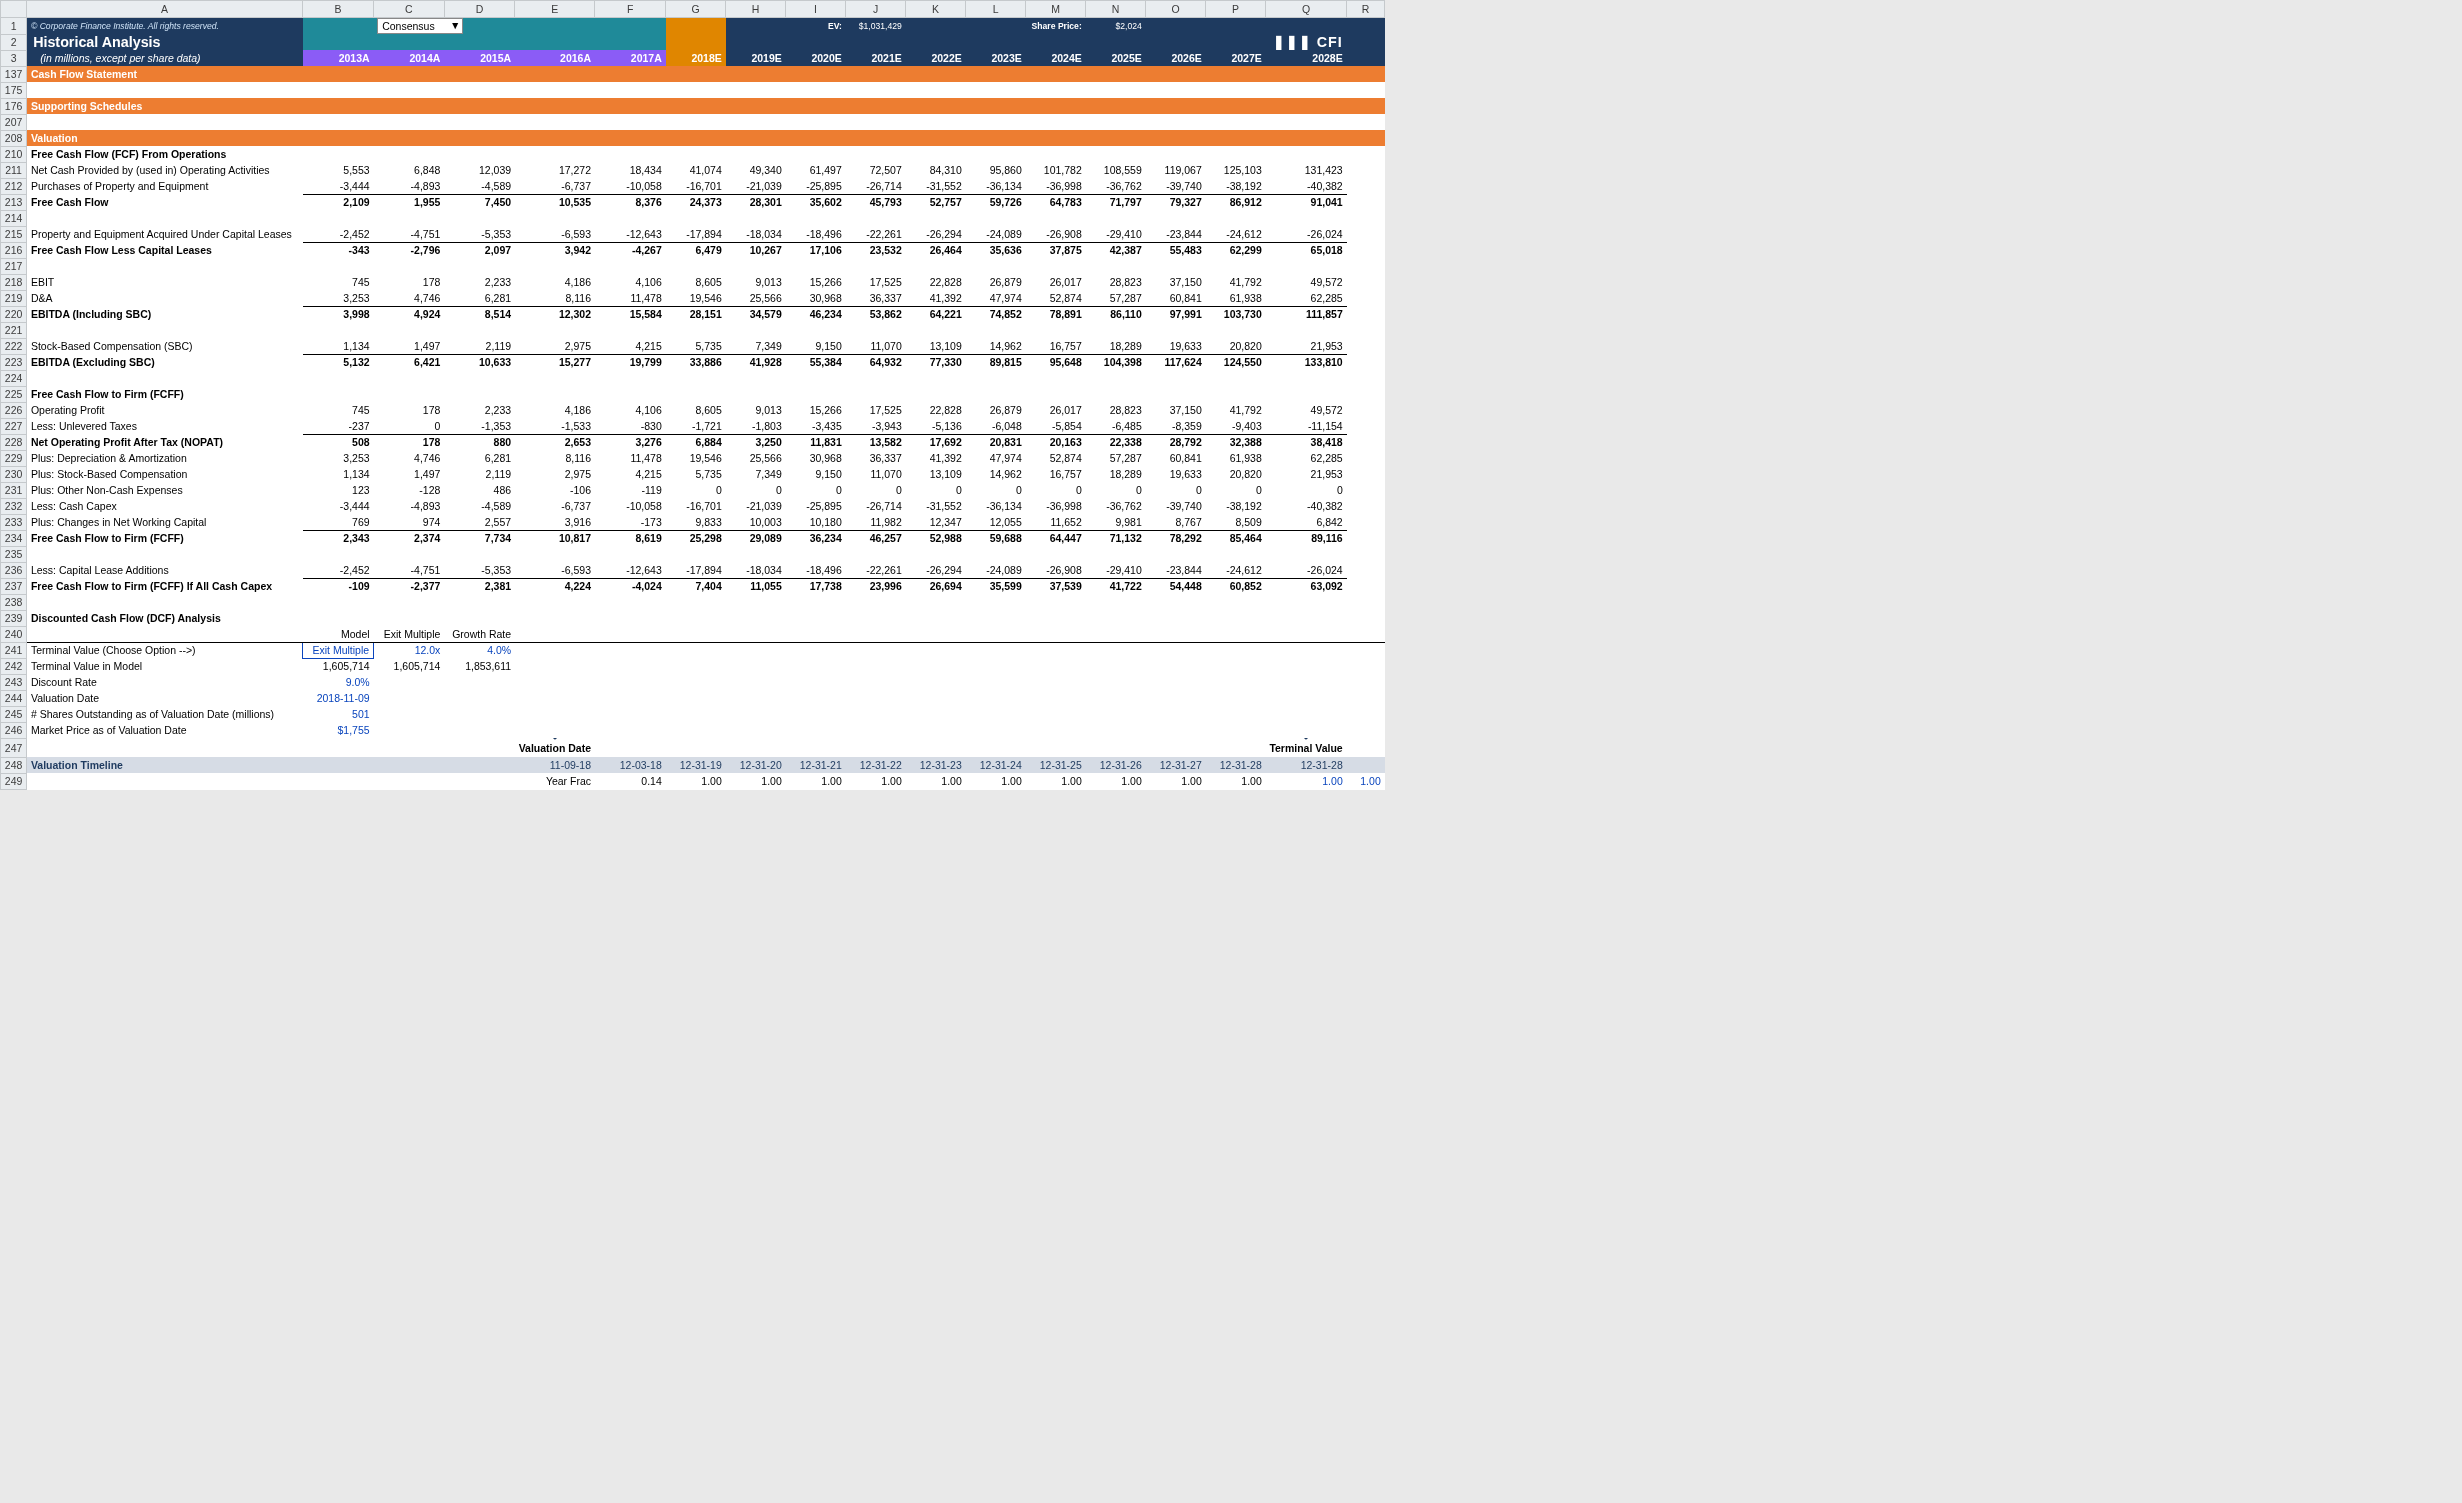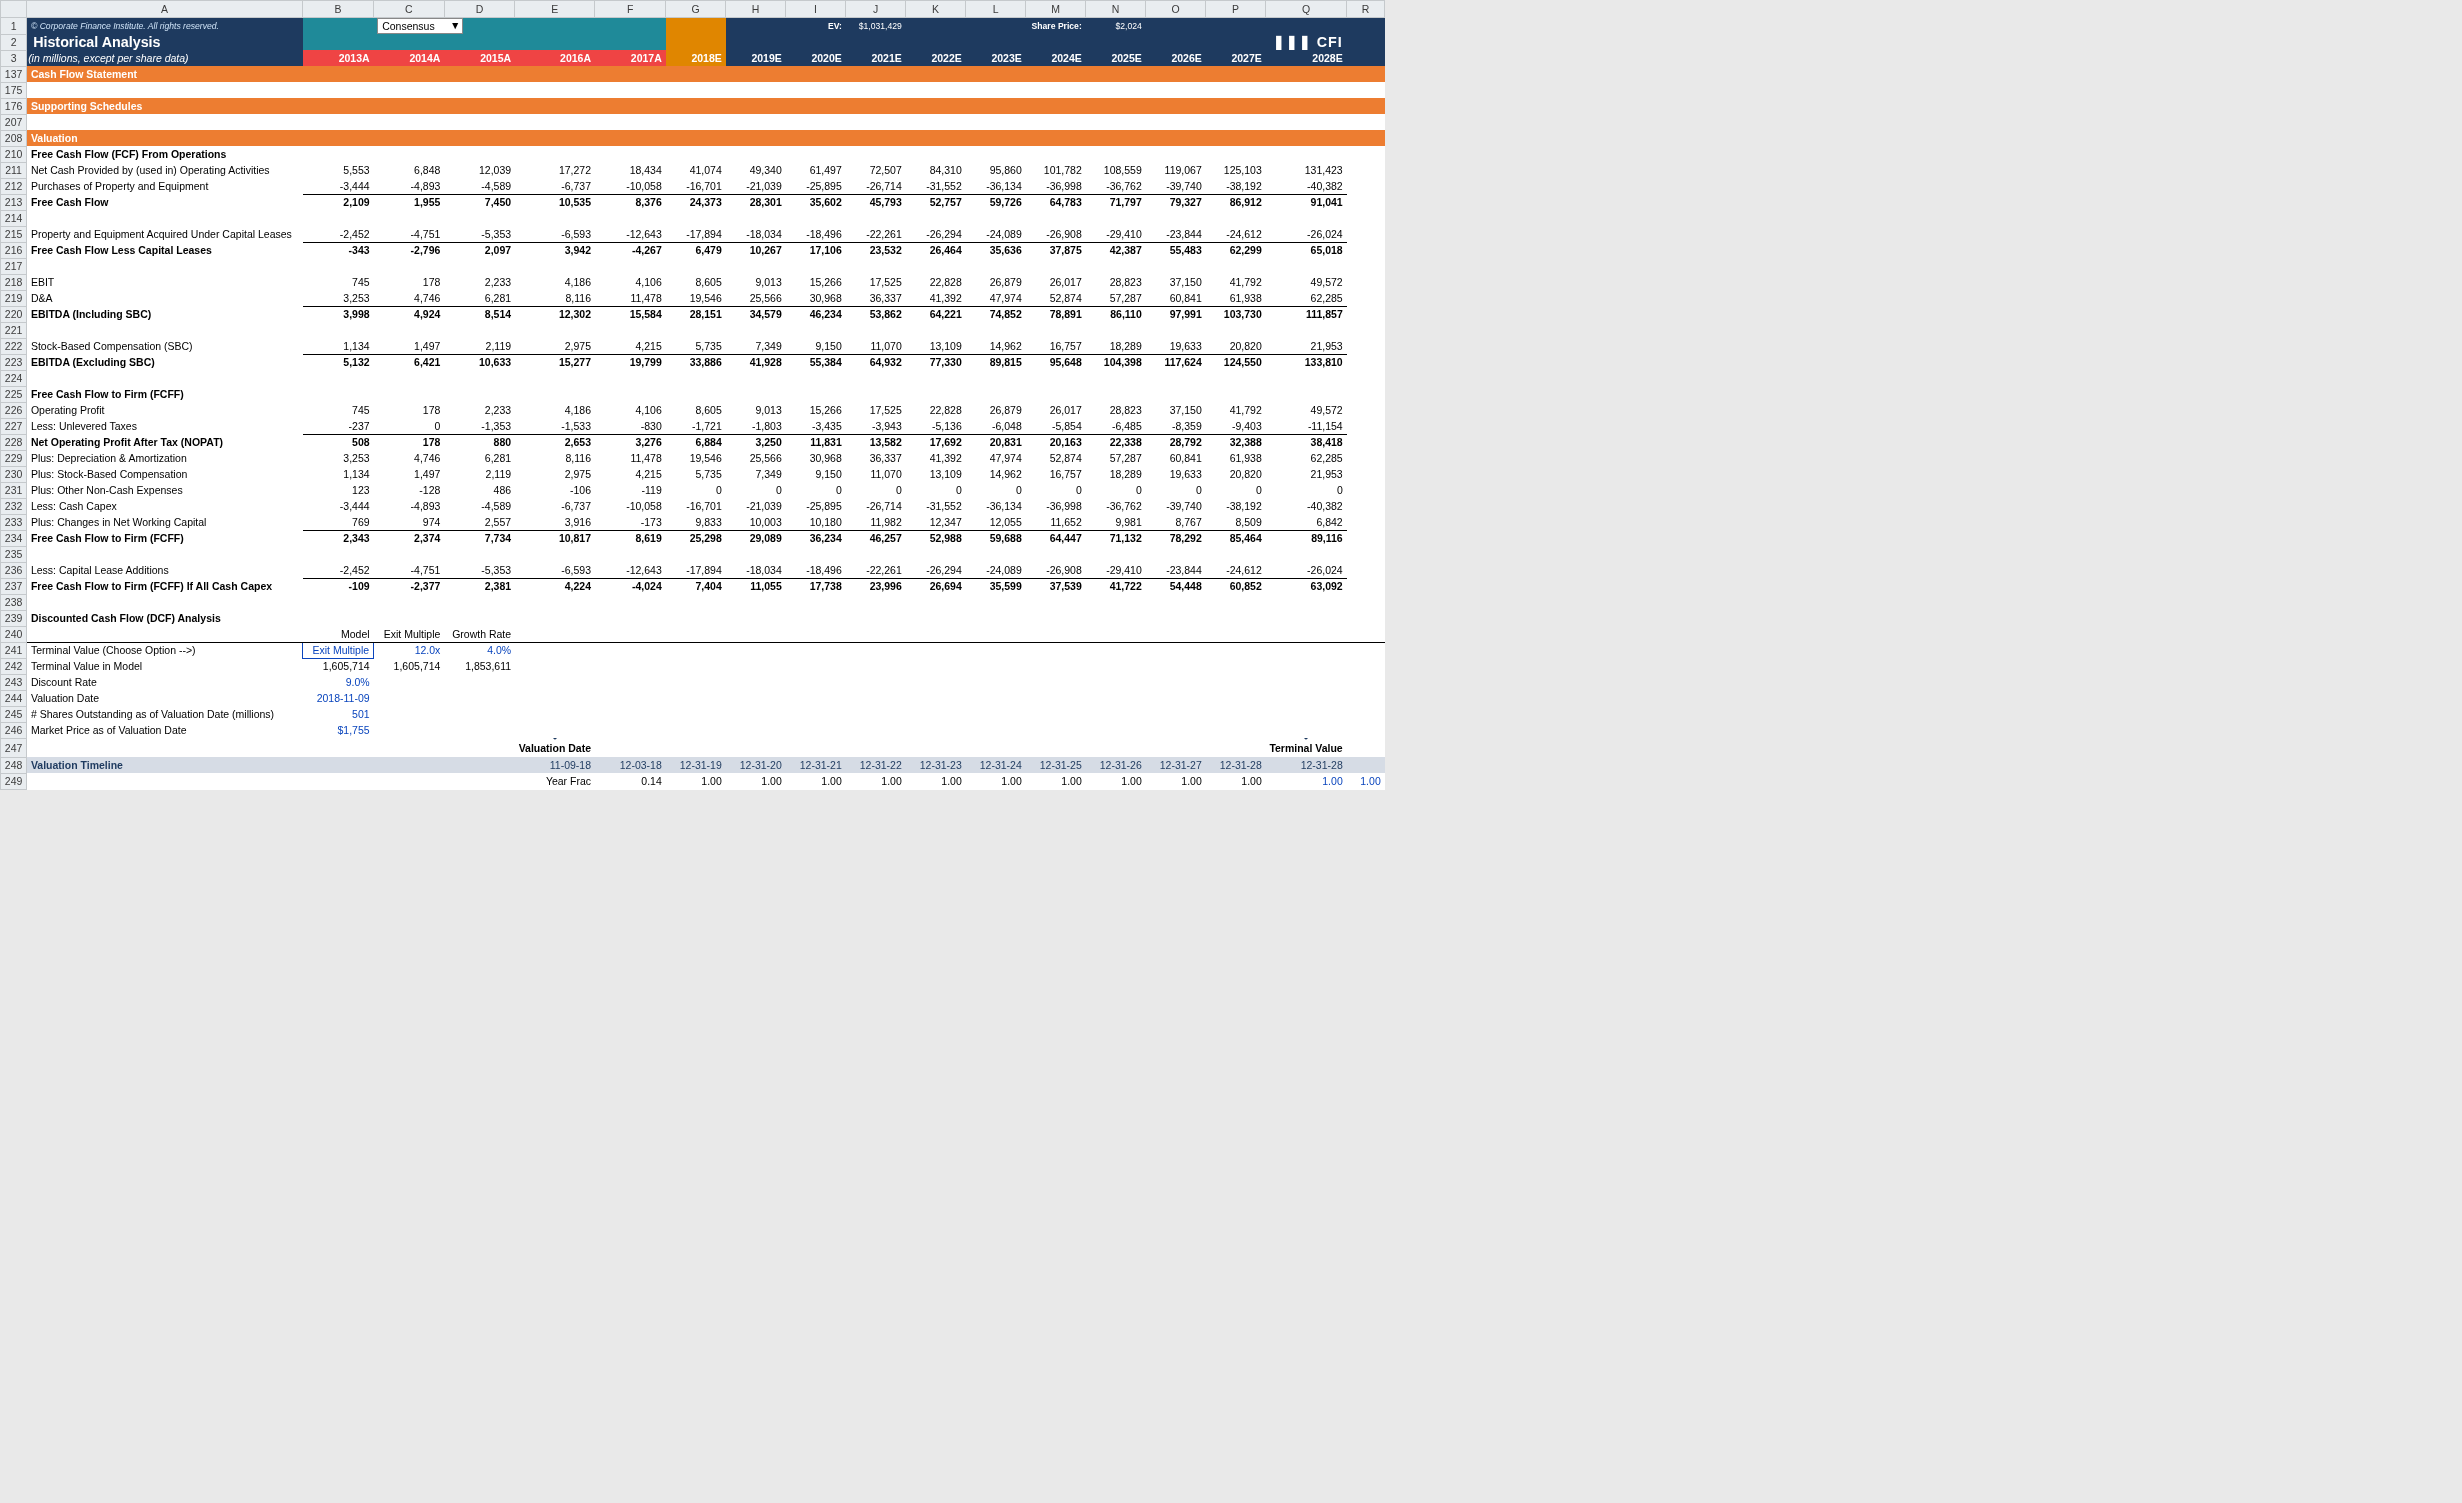--- a/index.html
+++ b/index.html
@@ -49,21 +49,21 @@
 
   
   .hdr1 td { background: #1e3a5f; color: #cfe3f7; font-size: 8.6px; font-style: italic; }
   .hdr1 td.teal { background: #1f8a99; }
   .hdr1 td.orange { background: #e08600; }
   .hdr2 td { background: #1e3a5f; color: #fff; font-weight: bold; font-size: 14.3px; }
   .hdr2 td.teal { background: #1f8a99; }
   .hdr2 td.orange { background: #e08600; }
   .hdr2 td .logo { float: right; color:#fff; font-weight: bold; font-style: normal; letter-spacing: 1px; }
   .hdr3 td { background: #1e3a5f; color: #fff; font-style: italic; font-size: 10.5px; }
-  .hdr3 td.teal { background: #ef4444; color:#fff; font-weight: bold; font-style: normal; text-align:right;padding-left:36px; }
+  .hdr3 td.teal { background: #8b5cf6; color:#fff; font-weight: bold; font-style: normal; text-align:right;padding-left:36px; }
   .hdr3 td.orange { background: #e08600; color:#fff; font-weight: bold; font-style: normal; text-align:right; }
   .hdr3 td.navyyear { background: #1e3a5f; color:#fff; font-weight: bold; font-style: normal; text-align:right; }
 
   .section-orange td { background: #ed7d31; color: #fff; font-weight: bold; }
   .empty td { background: #fff; }
 
   .num { text-align: right; }
   .bold { font-weight: bold; }
   .blue { color: #0a45bd; }
   .underline-top td.datacell { border-top: 1px solid #000; }
@@ -187,21 +187,21 @@
         <td></td>
         <td></td>
         <td></td>
       <td style="text-align:left">
           <span class="logo">❚❚❚ CFI</span>
         </td>
       <td></td>
     </tr>
     <tr class="hdr3">
       <th class="rowhdr">3</th>
-      <td style="padding-left:1px">(in millions, except per share data)</td>
+      <td style="padding-left:13px">(in millions, except per share data)</td>
       <td class="teal">2013A</td>
         <td class="teal">2014A</td>
         <td class="teal">2015A</td>
         <td class="teal">2016A</td>
         <td class="teal">2017A</td>
       <td class="orange">2018E</td>
       <td class="navyyear">2019E</td>
         <td class="navyyear">2020E</td>
         <td class="navyyear">2021E</td>
         <td class="navyyear">2022E</td>

